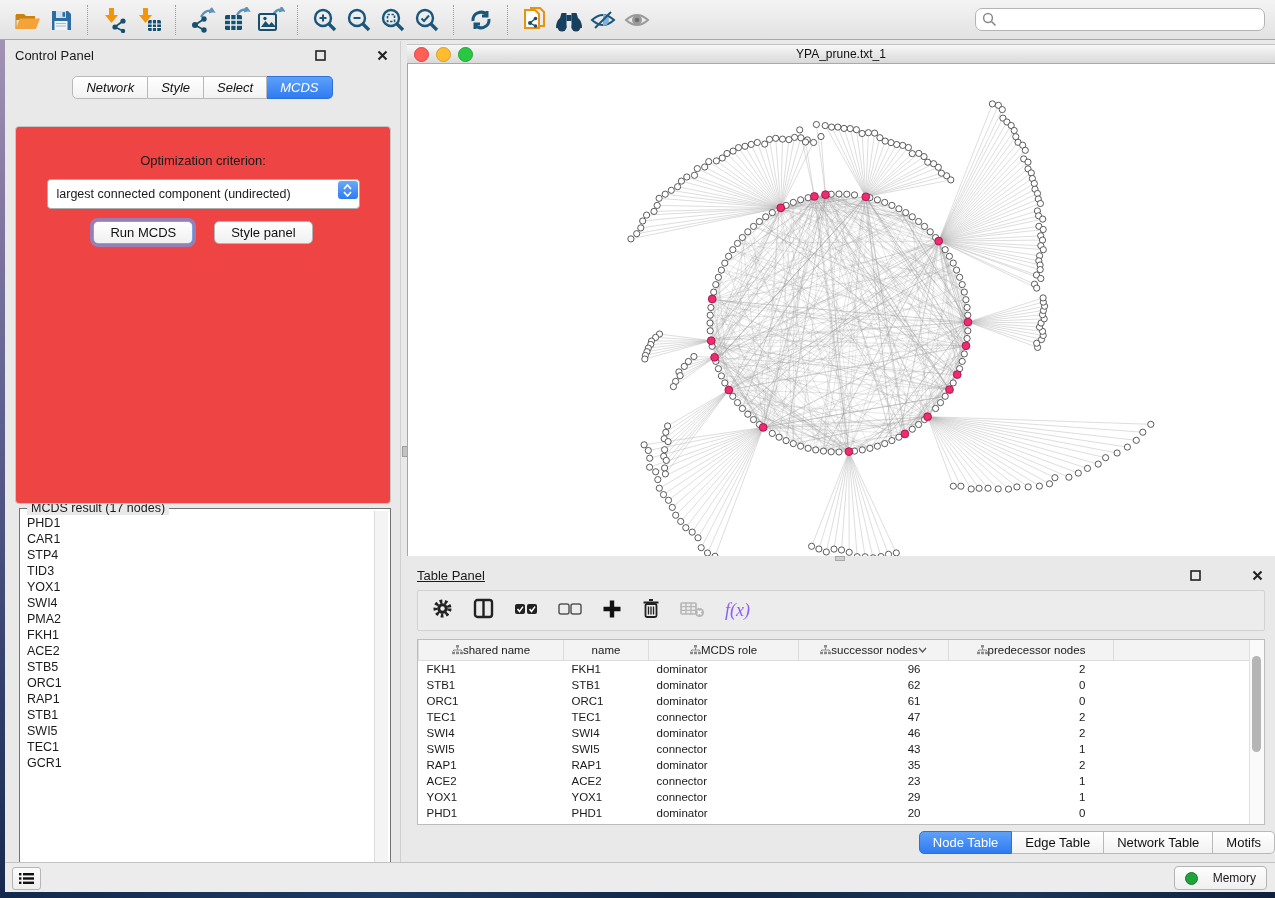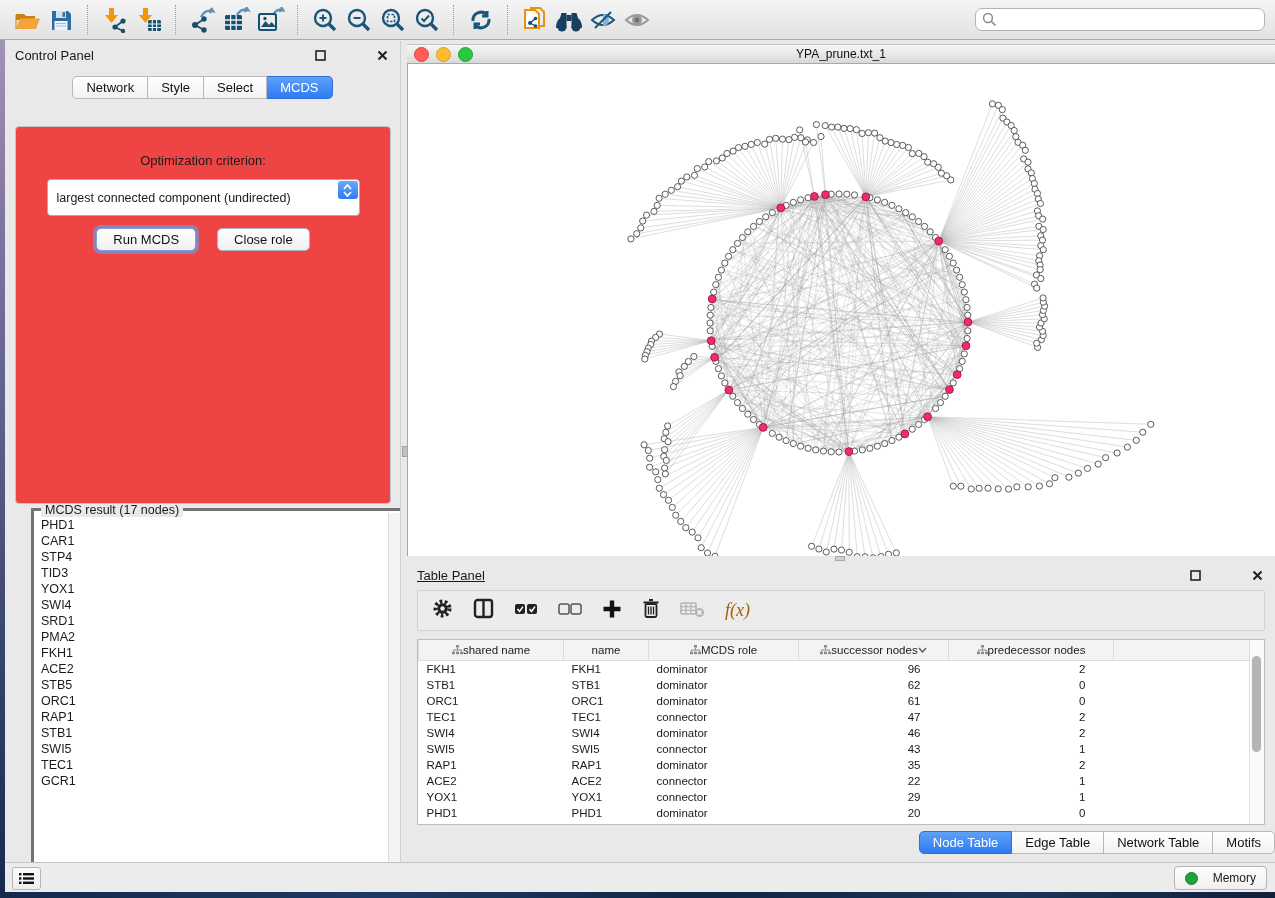--- a/index.html
+++ b/index.html
@@ -25,34 +25,34 @@
   #control-panel{position:absolute;left:5px;top:41px;width:395px;height:821px;background:#e9e9e9;}
   .panel-head{height:24px;display:flex;align-items:center;font-size:13px;padding:2px 10px 0 10px;gap:40px;}
   .panel-head .ph-title{flex:1;}
   .winbtn{width:16px;height:14px;display:flex;align-items:center;justify-content:center;margin-left:6px;}
   .seg-tabs{display:flex;justify-content:center;position:relative;z-index:2;}
   .seg{border:1px solid #b9b9b9;border-left:none;background:linear-gradient(#ffffff,#f2f2f2);
        padding:3px 13px;font-size:13px;color:#111;}
   .seg:first-child{border-left:1px solid #b9b9b9;border-radius:5px 0 0 5px;}
   .seg:last-child{border-radius:0 5px 5px 0;}
   .seg.sel{background:linear-gradient(#5ea1f9,#2e7bf2);color:#fff;border-color:#2e6fd8;}
-  #cp-tabarea{margin-top:9px;}
+  #cp-tabarea{margin-top:9px;font-style:italic;}
   #cp-inner{position:absolute;left:10px;right:9px;top:85px;height:376px;background:#ef4444;
     border:1px solid #c6c6c6;border-radius:4px;z-index:1;}
   #opt-label{text-align:center;font-size:13px;margin-top:26px;}
-  #criterion{position:relative;margin:11px auto 0 auto;width:313px;height:37px;background:#fff;
+  #criterion{position:relative;margin:11px auto 0 auto;width:313px;height:30px;background:#fff;
     border:1px solid #adadad;border-radius:4px;font-size:12.5px;display:flex;align-items:center;
     padding-left:9px;box-sizing:border-box;}
   #criterion .stepper{position:absolute;right:1px;top:1px;width:20px;height:18px;border-radius:3px;
     background:linear-gradient(#6aaaf9,#2e7bf2);display:flex;flex-direction:column;align-items:center;justify-content:center;gap:1px;}
   .btn-row{display:flex;justify-content:center;gap:21px;margin-top:12px;}
   .mac-btn{background:linear-gradient(#ffffff,#f0f0f0);border:1px solid #b3b3b3;border-radius:5px;
     font-size:13px;padding:3px 16px;color:#111;}
   .mac-btn.focused{box-shadow:0 0 0 3px rgba(100,160,245,.65);border-color:#7aa7e0;}
-  #mcds-box{position:absolute;left:26px;top:467px;width:370px;height:370px;border:3px solid #737373;
+  #mcds-box{position:absolute;left:14px;top:467px;width:370px;height:370px;border:1px solid #737373;
     background:#fff;}
   #mcds-legend{position:absolute;left:7px;top:-8px;background:#e9e9e9;padding:0 4px;font-size:12.5px;}
   #mcds-list{position:absolute;inset:2px 16px 2px 2px;overflow:hidden;font-size:12.5px;line-height:16px;
     padding:4px 0 0 5px;}
   #mcds-scroll{position:absolute;top:2px;right:2px;bottom:2px;width:13px;background:#f4f4f4;border-left:1px solid #dcdcdc;}
   
   #vsplit{position:absolute;left:400px;top:41px;width:7px;height:821px;background:#e9e9e9;border-left:1px solid #cfcfcf;}
   #vsplit .knob{position:absolute;left:1px;top:405px;width:4px;height:9px;background:#c2c2c2;border:1px solid #9f9f9f;}
   #hsplit{position:absolute;left:407px;top:556px;width:868px;height:5px;background:#e9e9e9;}
   #hsplit .knob{position:absolute;left:428px;top:0px;width:10px;height:5px;background:#cfcfcf;border:1px solid #a8a8a8;box-sizing:border-box;}
@@ -80,21 +80,21 @@
   #tbl-scroll .thumb{position:absolute;left:2px;top:16px;width:9px;height:96px;background:#b5b5b5;border-radius:5px;}
   #tp-tabs{position:absolute;left:0;width:100%;bottom:8px;display:flex;justify-content:flex-end;}
   
   #status-bar{position:absolute;left:5px;top:862px;width:1270px;height:29px;background:#ececec;
     border-top:1px solid #c2c2c2;}
   #list-btn{position:absolute;left:7px;top:4px;width:27px;height:21px;background:linear-gradient(#fbfbfb,#eeeeee);
     border:1px solid #b5b5b5;border-radius:3px;display:flex;align-items:center;justify-content:center;}
   #memory-btn{position:absolute;right:8px;top:3px;height:22px;background:linear-gradient(#fdfdfd,#f0f0f0);
     border:1px solid #b5b5b5;border-radius:4px;display:flex;align-items:center;gap:15px;padding:0 10px;font-size:12px;}
   #memory-dot{width:11px;height:11px;border-radius:50%;background:#1fa33c;border:1px solid #157a2b;}
-  .icon-label-fx{font-family:"Liberation Serif","DejaVu Serif",serif;font-style:italic;font-size:18px;color:#a16207;}
+  .icon-label-fx{font-family:"Liberation Serif","DejaVu Serif",serif;font-style:italic;font-size:18px;color:#8b5cf6;}
 </style>
 </head>
 <body>
 
 <div id="screen">
 
   <div id="toolbar">
     <div class="tb-btn">
       <svg width="27" height="24" viewBox="0 0 27 24">
         <path d="M2 6 h8 l2 2 h9 v4 H2z" fill="#c9830f"></path>
@@ -265,33 +265,32 @@
           <svg width="9" height="6" viewBox="0 0 9 6">
               <path d="M1 5 L4.5 1 L8 5" fill="none" stroke="#fff" stroke-width="1.7"></path>
             </svg>
           <svg width="9" height="6" viewBox="0 0 9 6">
               <path d="M1 1 L4.5 5 L8 1" fill="none" stroke="#fff" stroke-width="1.7"></path>
             </svg>
         </span>
       </div>
       <div class="btn-row">
         <button class="mac-btn focused">Run MCDS</button>
-        <button class="mac-btn">Close role</button>
+        <button class="mac-btn">Style panel</button>
       </div>
     </div>
     <div id="mcds-box">
       <span id="mcds-legend">MCDS result (17 nodes)</span>
       <div id="mcds-list">
           <div>PHD1</div>
           <div>CAR1</div>
           <div>STP4</div>
           <div>TID3</div>
           <div>YOX1</div>
           <div>SWI4</div>
-          <div>SRD1</div>
           <div>PMA2</div>
           <div>FKH1</div>
           <div>ACE2</div>
           <div>STB5</div>
           <div>ORC1</div>
           <div>RAP1</div>
           <div>STB1</div>
           <div>SWI5</div>
           <div>TEC1</div>
           <div>GCR1</div>
@@ -1401,21 +1400,21 @@
               <td>RAP1</td>
               <td>dominator</td>
               <td class="num">35</td>
               <td class="num">2</td>
               <td></td>
             </tr>
             <tr>
               <td>ACE2</td>
               <td>ACE2</td>
               <td>connector</td>
-              <td class="num">22</td>
+              <td class="num">23</td>
               <td class="num">1</td>
               <td></td>
             </tr>
             <tr>
               <td>YOX1</td>
               <td>YOX1</td>
               <td>connector</td>
               <td class="num">29</td>
               <td class="num">1</td>
               <td></td>

